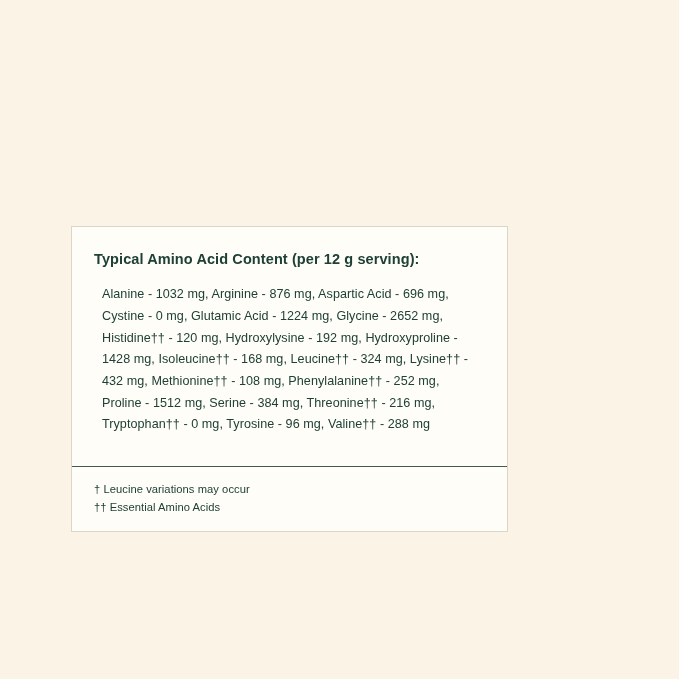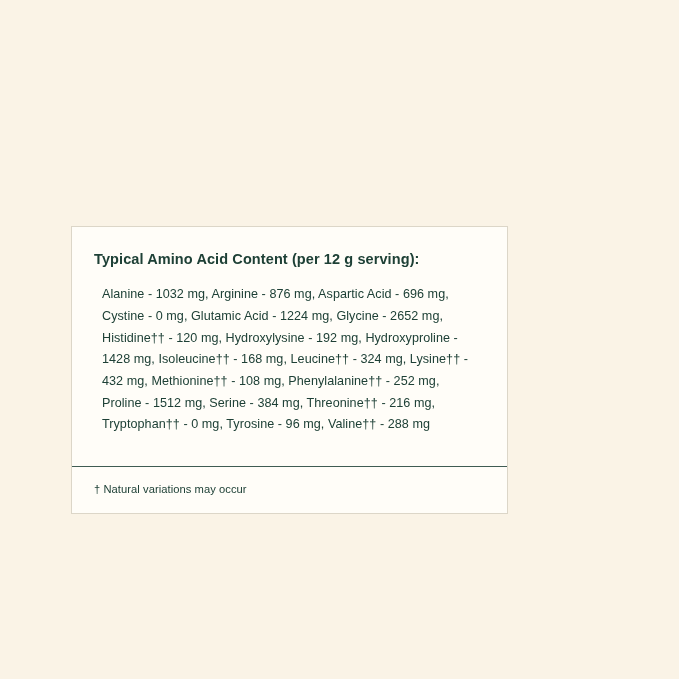--- a/index.html
+++ b/index.html
@@ -78,18 +78,19 @@
   <div class="panel">
 
     <div class="panel-main">
       <div class="panel-title">Typical Amino Acid Content (per 12 g serving):</div>
       <div class="amino-body">Alanine - 1032 mg, Arginine - 876 mg, Aspartic Acid - 696 mg, Cystine - 0 mg, Glutamic Acid - 1224 mg, Glycine - 2652 mg, Histidine†† - 120 mg, Hydroxylysine - 192 mg, Hydroxyproline - 1428 mg, Isoleucine†† - 168 mg, Leucine†† - 324 mg, Lysine†† - 432 mg, Methionine†† - 108 mg, Phenylalanine†† - 252 mg, Proline - 1512 mg, Serine - 384 mg, Threonine†† - 216 mg, Tryptophan†† - 0 mg, Tyrosine - 96 mg, Valine†† - 288 mg</div>
     </div>
 
     <div class="panel-divider"></div>
 
     <div class="panel-footnotes">
-      <div class="footnote">† Natural variations may occur</div>
+      <div class="footnote">† Leucine variations may occur</div>
+      <div class="footnote">†† Essential Amino Acids</div>
     </div>
 
   </div>
 
 </div>
 
 </body></html>

